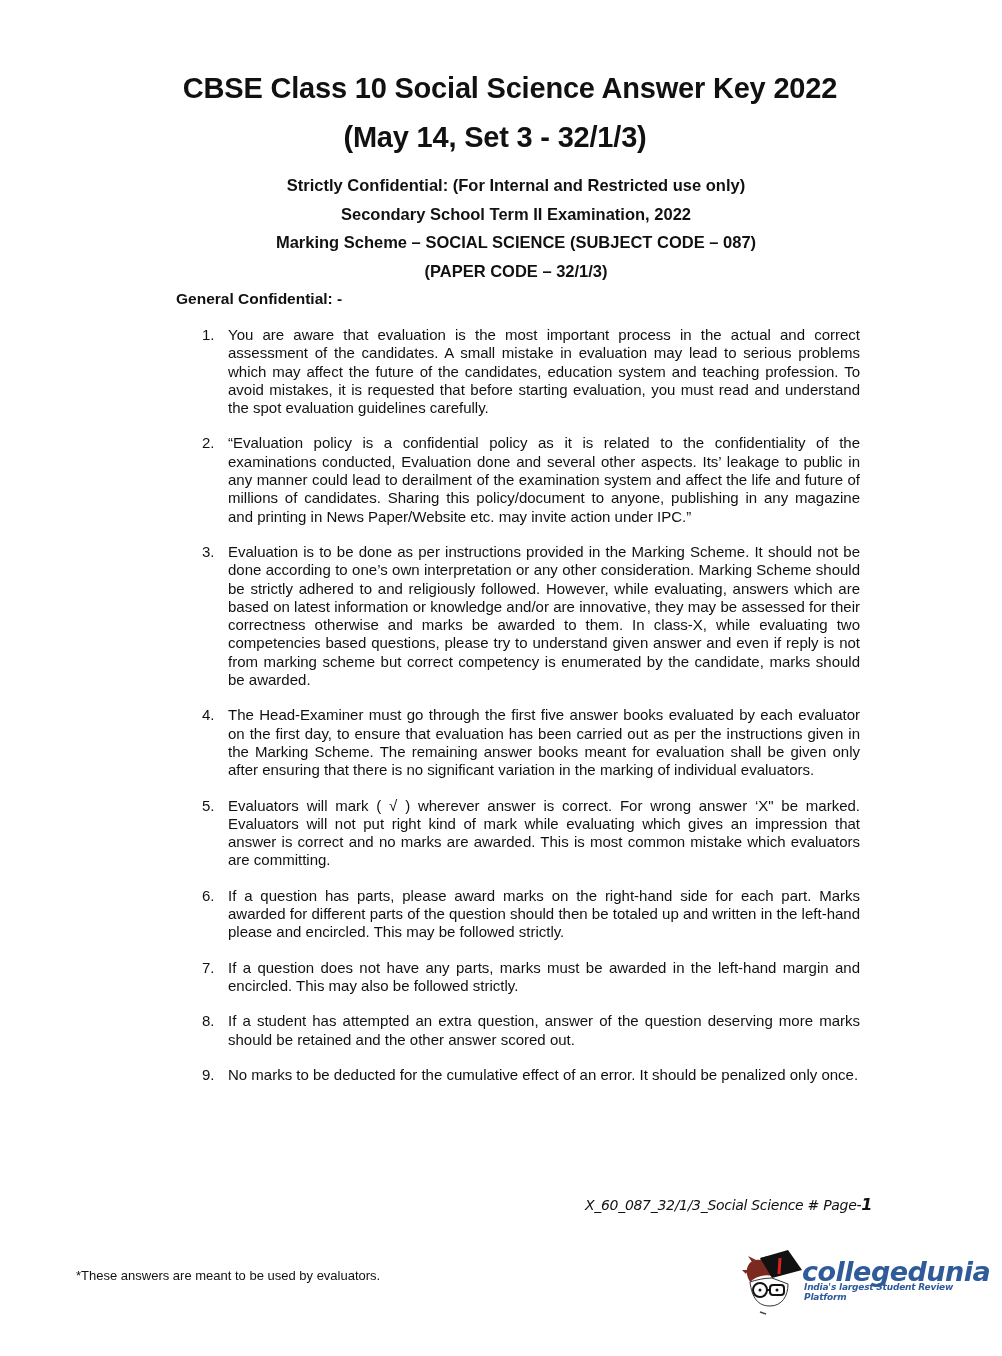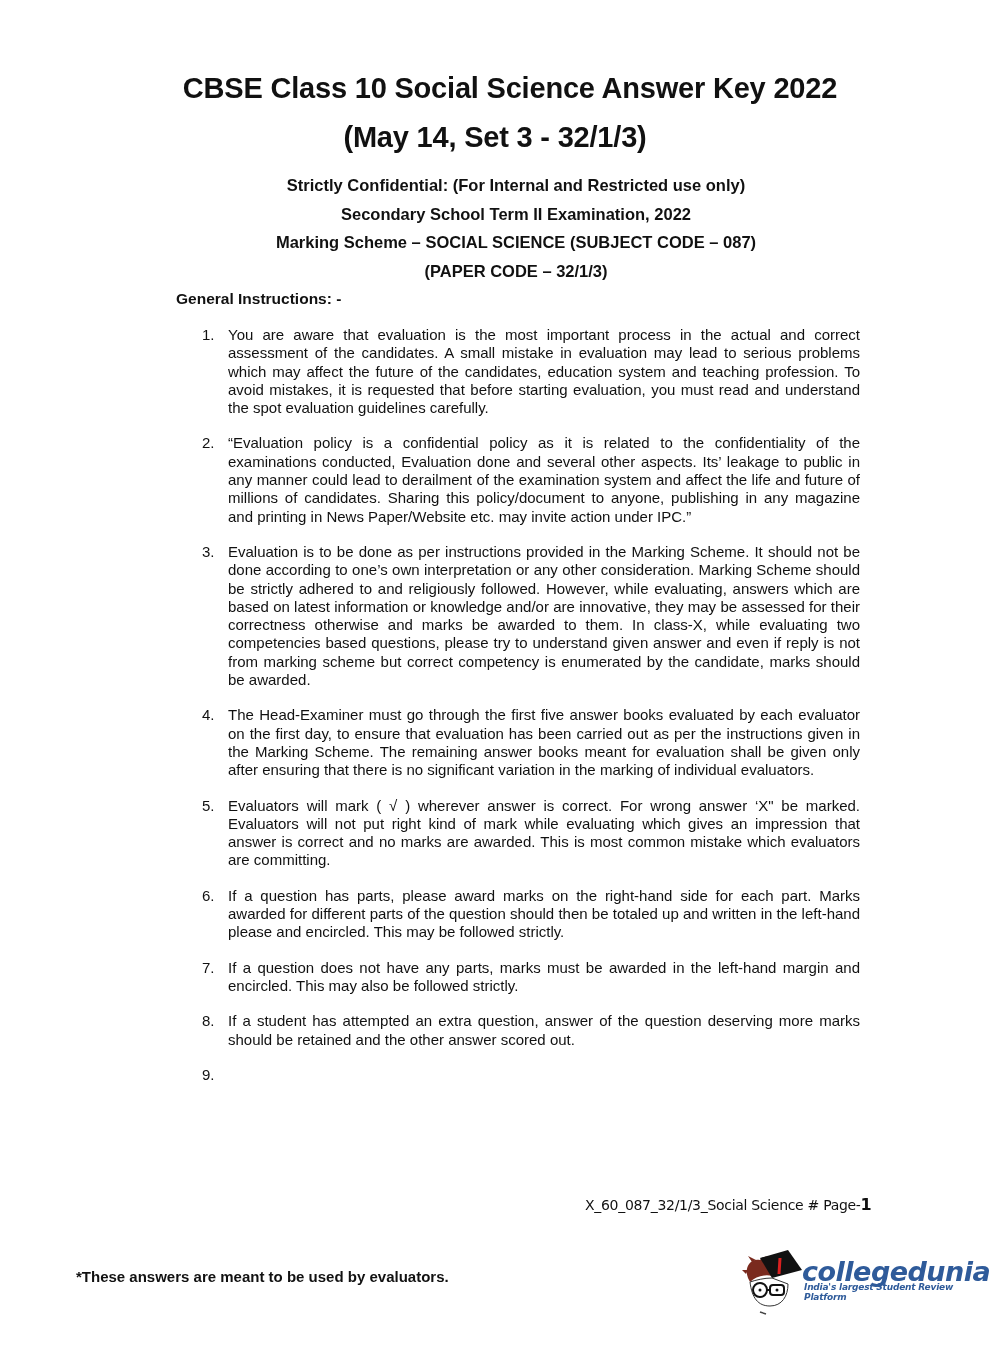--- a/index.html
+++ b/index.html
@@ -10,53 +10,53 @@
   .sub { position: absolute; left: 0; width: 1032px; text-align: center; font-weight: bold; font-size: 16.5px; }
   .s1 { top: 176px; }
   .s2 { top: 205px; }
   .s3 { top: 233px; }
   .s4 { top: 262px; }
   .gi { position: absolute; left: 176px; top: 290px; font-weight: bold; font-size: 15.5px; }
   ol.instr { position: absolute; left: 200px; top: 326px; width: 660px; margin: 0; padding: 0; list-style: none; }
   ol.instr li { position: relative; padding-left: 28px; font-size: 15px; line-height: 18.3px; text-align: justify; margin-bottom: 17px; }
   ol.instr li .num { position: absolute; left: 2px; top: 0; }
   .b { font-weight: normal; }
-  .pagefoot { position: absolute; left: 585px; top: 1195px; font-size: 14px; font-family: "DejaVu Sans", sans-serif; letter-spacing: -0.3px; }
+  .pagefoot { position: absolute; left: 585px; top: 1195px; font-size: 14px; font-family: "DejaVu Sans", sans-serif; letter-spacing: -0.3px; font-style: italic; }
   .pagefoot .pn { font-weight: bold; font-size: 16px; }
-  .evalnote { position: absolute; left: 76px; top: 1268px; font-size: 15px; font-weight: bold; }
+  .evalnote { position: absolute; left: 76px; top: 1268px; font-size: 13px; font-weight: normal; }
   .logo { position: absolute; left: 742px; top: 1248px; width: 230px; height: 72px; font-style: italic; }
   .logo .brand { position: absolute; left: 60px; top: 8px; font-size: 27px; font-weight: bold; color: #2f5b9a; font-family: "DejaVu Sans", sans-serif; letter-spacing: -0.5px; }
   .logo .dotcom { position: absolute; left: 215px; top: 18px; font-size: 6px; color: #2f5b9a; writing-mode: vertical-rl; }
   .logo .tag { position: absolute; left: 62px; top: 34px; font-size: 9px; font-weight: bold; color: #2f5b9a; font-family: "DejaVu Sans", sans-serif; letter-spacing: -0.2px; }
   .logo svg { position: absolute; left: 0; top: 0; }
 </style>
 </head>
 <body>
 
 <div>
   <div class="title t1">CBSE Class 10 Social Science Answer Key 2022</div>
   <div class="title t2">(May 14, Set 3 - 32/1/3)</div>
 
   <div class="sub s1">Strictly Confidential: (For Internal and Restricted use only)</div>
   <div class="sub s2">Secondary School Term II Examination, 2022</div>
   <div class="sub s3">Marking Scheme – SOCIAL SCIENCE (SUBJECT CODE – 087)</div>
   <div class="sub s4">(PAPER CODE – 32/1/3)</div>
 
-  <div class="gi">General Instructions: -</div>
+  <div class="gi">General Confidential: -</div>
 
   <ol class="instr">
     <li><span class="num">1.</span><span>You are aware that evaluation is the most important process in the actual and correct assessment of the candidates. A small mistake in evaluation may lead to serious problems which may affect the future of the candidates, education system and teaching profession. To avoid mistakes, it is requested that before starting evaluation, you must read and understand the spot evaluation guidelines carefully.</span><span class="b"></span></li>
     <li><span class="num">2.</span><span></span><span class="b">“Evaluation policy is a confidential policy as it is related to the confidentiality of the examinations conducted, Evaluation done and several other aspects. Its’ leakage to public in any manner could lead to derailment of the examination system and affect the life and future of millions of candidates. Sharing this policy/document to anyone, publishing in any magazine and printing in News Paper/Website etc. may invite action under IPC.”</span></li>
     <li><span class="num">3.</span><span>Evaluation is to be done as per instructions provided in the Marking Scheme. It should not be done according to one’s own interpretation or any other consideration. Marking Scheme should be strictly adhered to and religiously followed. </span><span class="b">However, while evaluating, answers which are based on latest information or knowledge and/or are innovative, they may be assessed for their correctness otherwise and marks be awarded to them. In class-X, while evaluating two competencies based questions, please try to understand given answer and even if reply is not from marking scheme but correct competency is enumerated by the candidate, marks should be awarded.</span></li>
     <li><span class="num">4.</span><span>The Head-Examiner must go through the first five answer books evaluated by each evaluator on the first day, to ensure that evaluation has been carried out as per the instructions given in the Marking Scheme. The remaining answer books meant for evaluation shall be given only after ensuring that there is no significant variation in the marking of individual evaluators.</span><span class="b"></span></li>
     <li><span class="num">5.</span><span>Evaluators will mark ( √ ) wherever answer is correct.  For wrong answer ‘X" be marked. Evaluators will not put right kind of mark while evaluating which gives an impression that answer is correct and no marks are awarded.  </span><span class="b">This is most common mistake which evaluators are committing.</span></li>
     <li><span class="num">6.</span><span>If a question has parts, please award marks on the right-hand side for each part. Marks awarded for different parts of the question should then be totaled up and written in the left-hand please and encircled.  This may be followed strictly.</span><span class="b"></span></li>
     <li><span class="num">7.</span><span>If a question does not have any parts, marks must be awarded in the left-hand margin and encircled. This may also be followed strictly.</span><span class="b"></span></li>
     <li><span class="num">8.</span><span>If a student has attempted an extra question, answer of the question deserving more marks should be retained and the other answer scored out.</span><span class="b"></span></li>
-    <li><span class="num">9.</span><span class="b"></span></li>
+    <li><span class="num">9.</span><span>No marks to be deducted for the cumulative effect of an error. It should be penalized only once.</span><span class="b"></span></li>
   </ol>
 
   <div class="pagefoot"><span>X_60_087_32/1/3_Social Science # Page-</span><span class="pn">1</span></div>
 
   <div class="evalnote">*These answers are meant to be used by evaluators.</div>
 
   <div class="logo">
     <svg width="62" height="72" viewBox="0 0 62 72">
 
       <path d="M6 30 C2 20 8 10 18 12 C22 6 32 8 34 14 L30 28 C24 26 14 28 8 34 Z" fill="#7a2a1e"></path>

